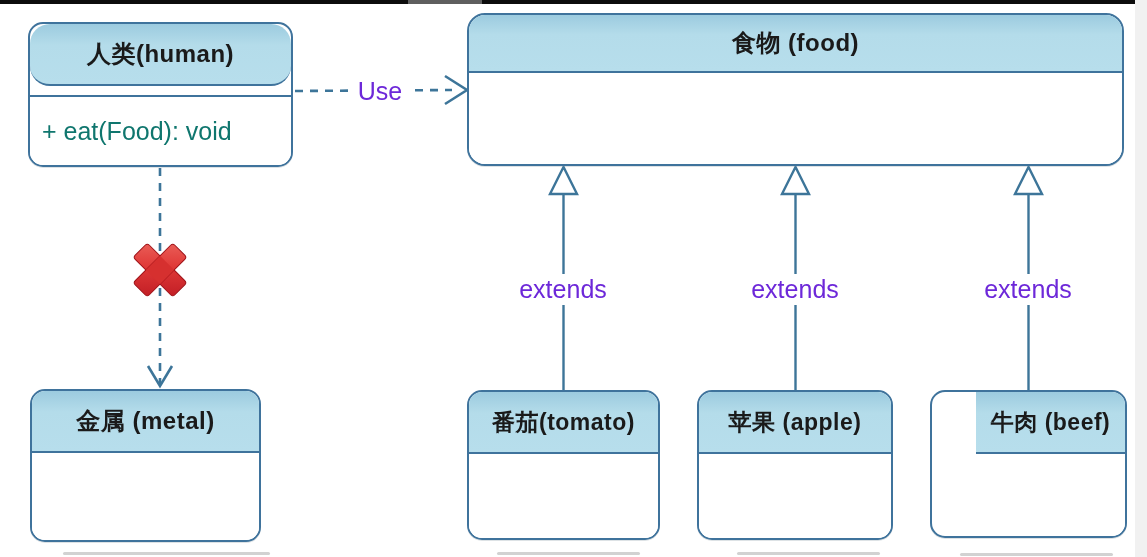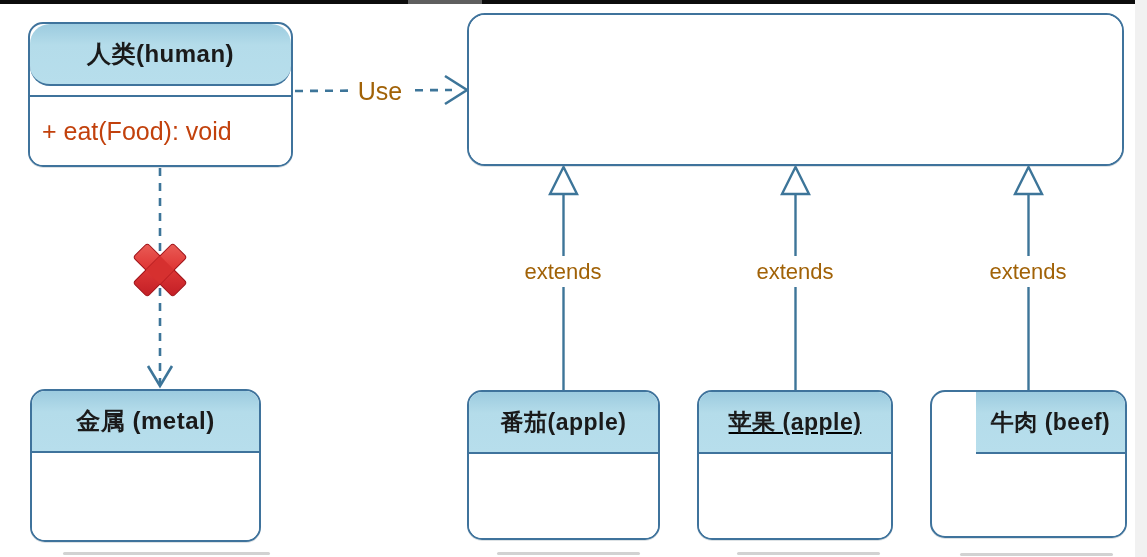--- a/index.html
+++ b/index.html
@@ -19,27 +19,27 @@
   }
   .uml-header{
     box-sizing:border-box;flex:0 0 auto;width:100%;
     background:linear-gradient(180deg,#9ccbdf 0%,#b4dcea 35%,#b7deec 100%);
     border-bottom:2.5px solid #3f739c;
     display:flex;align-items:center;justify-content:center;
     font-weight:bold;font-size:24px;color:#1a1a1a;letter-spacing:0.5px;
   }
   .uml-attrs{box-sizing:border-box;flex:0 0 auto;width:100%;background:#fff;border-bottom:2.5px solid #3f739c;}
   .uml-body{flex:1 1 auto;background:#fff;display:flex;align-items:center;}
-  .method-text{font-size:25px;color:#c2410c;padding-left:12px;white-space:nowrap;}
+  .method-text{font-size:25px;color:#0f766e;padding-left:12px;white-space:nowrap;}
   .edge-label{
-    position:absolute;z-index:25;background:#ffffff;color:#a16207;
+    position:absolute;z-index:25;background:#ffffff;color:#6d28d9;
     display:flex;align-items:center;justify-content:center;white-space:nowrap;
   }
   .label-use{left:349px;top:76px;width:62px;height:30px;font-size:25px;}
-  .label-extends{width:112px;height:31px;top:256px;font-size:22px;}
+  .label-extends{width:112px;height:31px;top:274px;font-size:25px;}
   .underbar{position:absolute;height:3px;background:#d2d2d2;border-radius:2px;z-index:4;}
 </style>
 </head>
 <body>
 
 <div class="canvas">
 
   <div class="topbar"></div>
   <div class="topbar-gray"></div>
   <div class="right-strip"></div>
@@ -88,38 +88,41 @@
     <div class="uml-header" style="height:62px;border-radius:20px;">
       <span>人类(human)</span>
     </div>
     <div class="uml-attrs" style="height:11px;"></div>
     <div class="uml-body">
       <span class="method-text">+ eat(Food): void</span>
     </div>
   </div>
 
   <div class="uml-box" style="left:467px;top:13px;width:657px;height:153px;border-radius:18px;">
+    <div class="uml-header" style="height:58px;">
+      <span>食物 (food)</span>
+    </div>
     <div class="uml-body"></div>
   </div>
 
   <div class="uml-box" style="left:30px;top:389px;width:231px;height:153px;">
     <div class="uml-header" style="height:62px;">
       <span>金属 (metal)</span>
     </div>
     <div class="uml-body"></div>
   </div>
 
   <div class="uml-box" style="left:467px;top:390px;width:193px;height:150px;">
     <div class="uml-header" style="height:62px;font-size:23px;">
-      <span>番茄(apple)</span>
+      <span>番茄(tomato)</span>
     </div>
     <div class="uml-body"></div>
   </div>
 
-  <div class="uml-box" style="left:697px;top:390px;width:196px;height:150px;text-decoration:underline;">
+  <div class="uml-box" style="left:697px;top:390px;width:196px;height:150px;">
     <div class="uml-header" style="height:62px;font-size:23px;">
       <span>苹果 (apple)</span>
     </div>
     <div class="uml-body"></div>
   </div>
 
   <div class="uml-box" style="left:930px;top:390px;width:197px;height:148px;padding-left:44px;">
     <div class="uml-header" style="height:62px;font-size:23px;">
       <span>牛肉 (beef)</span>
     </div>

